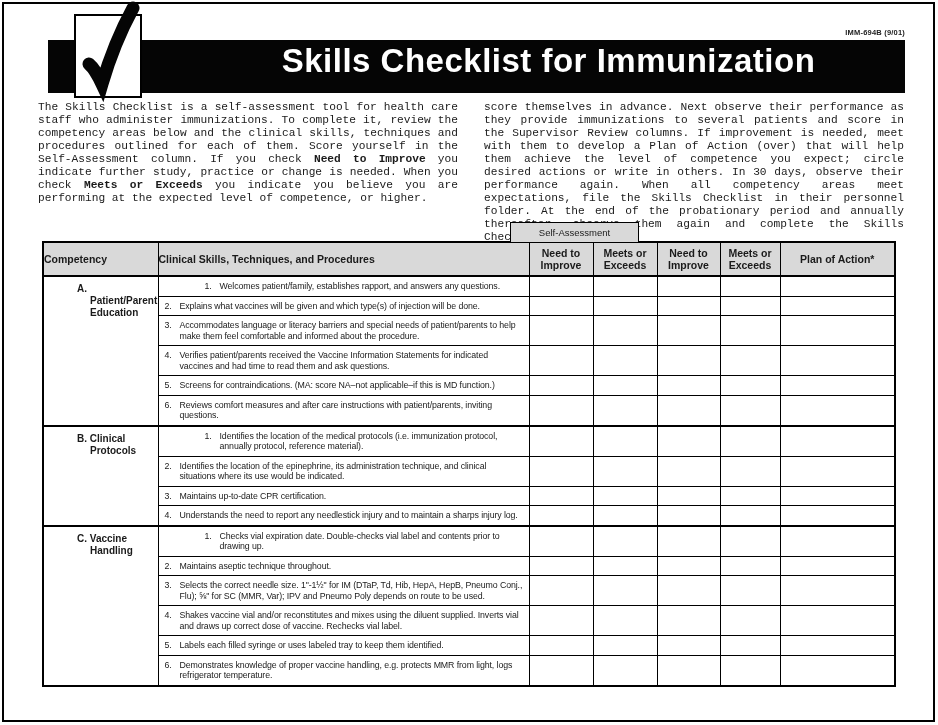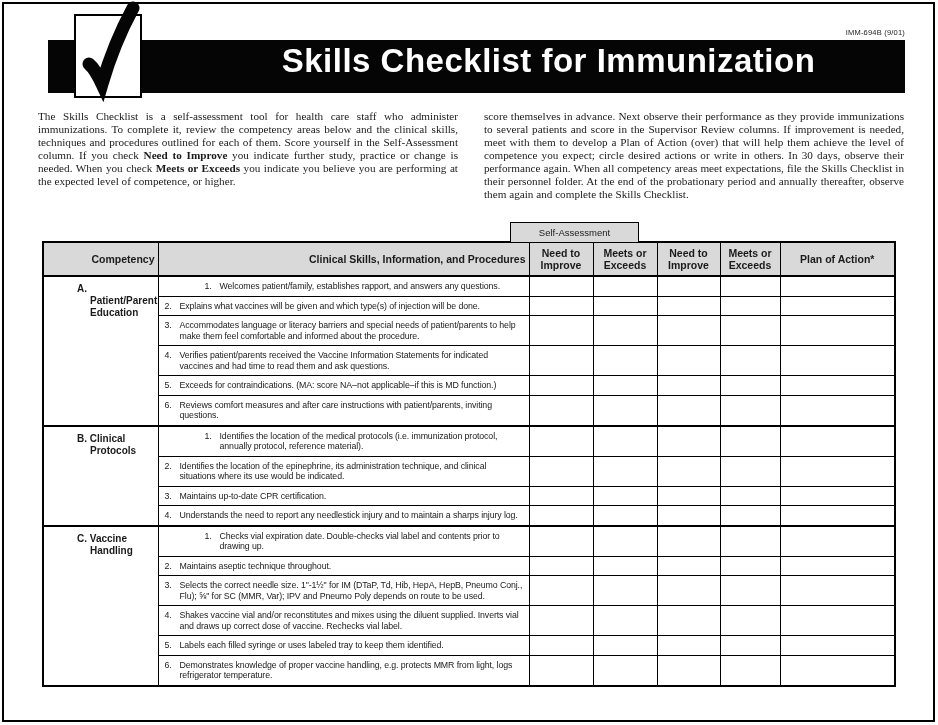--- a/index.html
+++ b/index.html
@@ -6,46 +6,46 @@
   .canvas{position:relative;width:938px;height:725px;background:#fefefe;overflow:hidden;
           font-family:"Liberation Sans",sans-serif;color:#1a1a1a;}
   .page-frame{position:absolute;left:2px;top:2px;right:3px;bottom:3px;border:2.5px solid #000;background:#fff;}
 
   
   .banner{position:absolute;left:48px;top:40px;width:857px;height:53px;background:#050505;}
   .title{position:absolute;left:154px;right:10px;top:0;height:41px;display:flex;align-items:center;justify-content:center;
          color:#fff;font-weight:bold;font-size:33px;letter-spacing:.5px;white-space:nowrap;}
   .logo{position:absolute;left:74px;top:14px;width:64px;height:80px;background:#fff;border:2.5px solid #000;z-index:3;}
   .logo svg{overflow:visible;position:absolute;left:0;top:0;}
-  .form-code{position:absolute;top:28px;right:33px;font-size:7.5px;color:#222;letter-spacing:.2px;}
+  .form-code{position:absolute;top:28px;right:33px;font-size:7.5px;color:#222;letter-spacing:.2px;font-weight:bold;}
 
   
-  .intro{position:absolute;left:38px;top:110px;width:866px;display:flex;gap:26px;
-         font-family:Liberation Serif, serif;font-size:11.2px;line-height:13px;text-align:justify;}
+  .intro{position:absolute;left:38px;top:101px;width:866px;display:flex;gap:26px;
+         font-family:Liberation Mono, monospace;font-size:11.2px;line-height:13px;text-align:justify;}
   .intro .col{flex:1;}
   .intro p{margin:0;}
   .intro p + p{margin-top:7px;}
   .b{font-weight:bold;}
 
   
   .tablewrap{position:absolute;left:42px;top:222px;}
   .group-row{position:absolute;left:468px;top:0;display:flex;height:20px;z-index:1;}
   .group-cell{box-sizing:border-box;border:1.5px solid #000;border-bottom:none;background:#d9d9d9;
               display:flex;align-items:center;justify-content:center;font-size:9.5px;}
   .g-self{width:129px;}
   .g-sup{width:239px;}
 
   table{border-collapse:collapse;table-layout:fixed;width:852px;margin-top:19px;background:#fff;}
   col.c-comp{width:115px;}  col.c-skill{width:371px;}
   col.c-sn{width:64px;} col.c-sm{width:64px;} col.c-rn{width:63px;} col.c-rm{width:60px;}
   col.c-plan{width:115px;}
   th,td{border:1.5px solid #000;padding:0;vertical-align:top;}
   table{border:2px solid #000;}
   th{background:#d9d9d9;font-size:10.5px;font-weight:bold;line-height:12px;vertical-align:middle;padding:4px 3px;}
-  th.left{text-align:right;padding-left:0;}
+  th.left{text-align:left;padding-left:0;}
   th.ctr{text-align:center;}
   tr.sec-start td{border-top:2px solid #000;padding-left:46px;}
   td.comp{font-size:10px;font-weight:bold;line-height:12px;padding:6px 3px 4px 21px;text-indent:-13px;}
   td.desc{padding:4px 4px 4px 6px;}
   .item{display:flex;font-size:8.8px;line-height:10.5px;letter-spacing:-0.1px;}
   .item .num{width:15px;flex:none;}
   .item .txt{flex:1;padding-right:2px;}
   td.fill{background:#fff;}
 </style>
 </head>
@@ -85,21 +85,21 @@
           <col class="c-skill">
           <col class="c-sn">
           <col class="c-sm">
           <col class="c-rn">
           <col class="c-rm">
           <col class="c-plan">
       </colgroup>
       <thead>
         <tr>
           <th class="left">Competency</th>
-          <th class="left">Clinical Skills, Information, and Procedures</th>
+          <th class="left">Clinical Skills, Techniques, and Procedures</th>
           <th class="ctr">Need to Improve</th>
           <th class="ctr">Meets or Exceeds</th>
           <th class="ctr">Need to Improve</th>
           <th class="ctr">Meets or Exceeds</th>
           <th class="ctr">Plan of Action*</th>
         </tr>
       </thead>
       <tbody>
 
         <tr class="sec-start">
@@ -152,21 +152,21 @@
           <td class="fill"></td>
             <td class="fill"></td>
             <td class="fill"></td>
             <td class="fill"></td>
             <td class="fill"></td>
         </tr>
         <tr>
           <td class="desc">
               <div class="item">
                 <span class="num">5.</span>
-                <span class="txt">Exceeds for contraindications. (MA: score NA–not applicable–if this is MD function.)</span>
+                <span class="txt">Screens for contraindications. (MA: score NA–not applicable–if this is MD function.)</span>
               </div>
             </td>
           <td class="fill"></td>
             <td class="fill"></td>
             <td class="fill"></td>
             <td class="fill"></td>
             <td class="fill"></td>
         </tr>
         <tr>
           <td class="desc">

